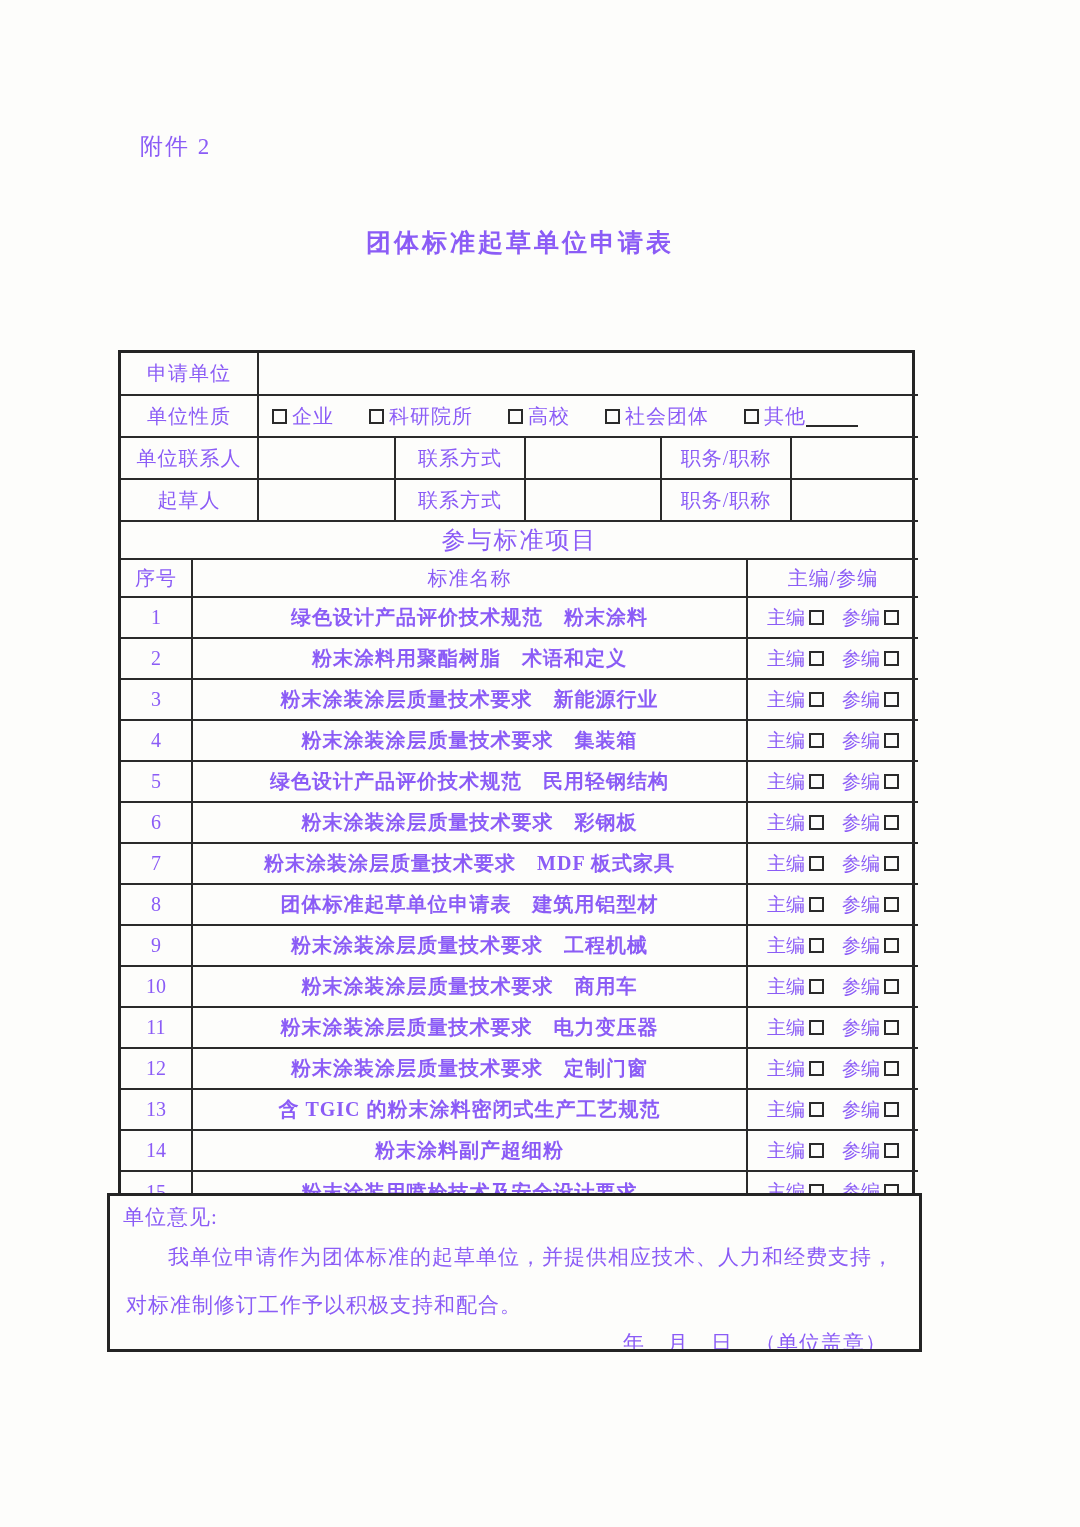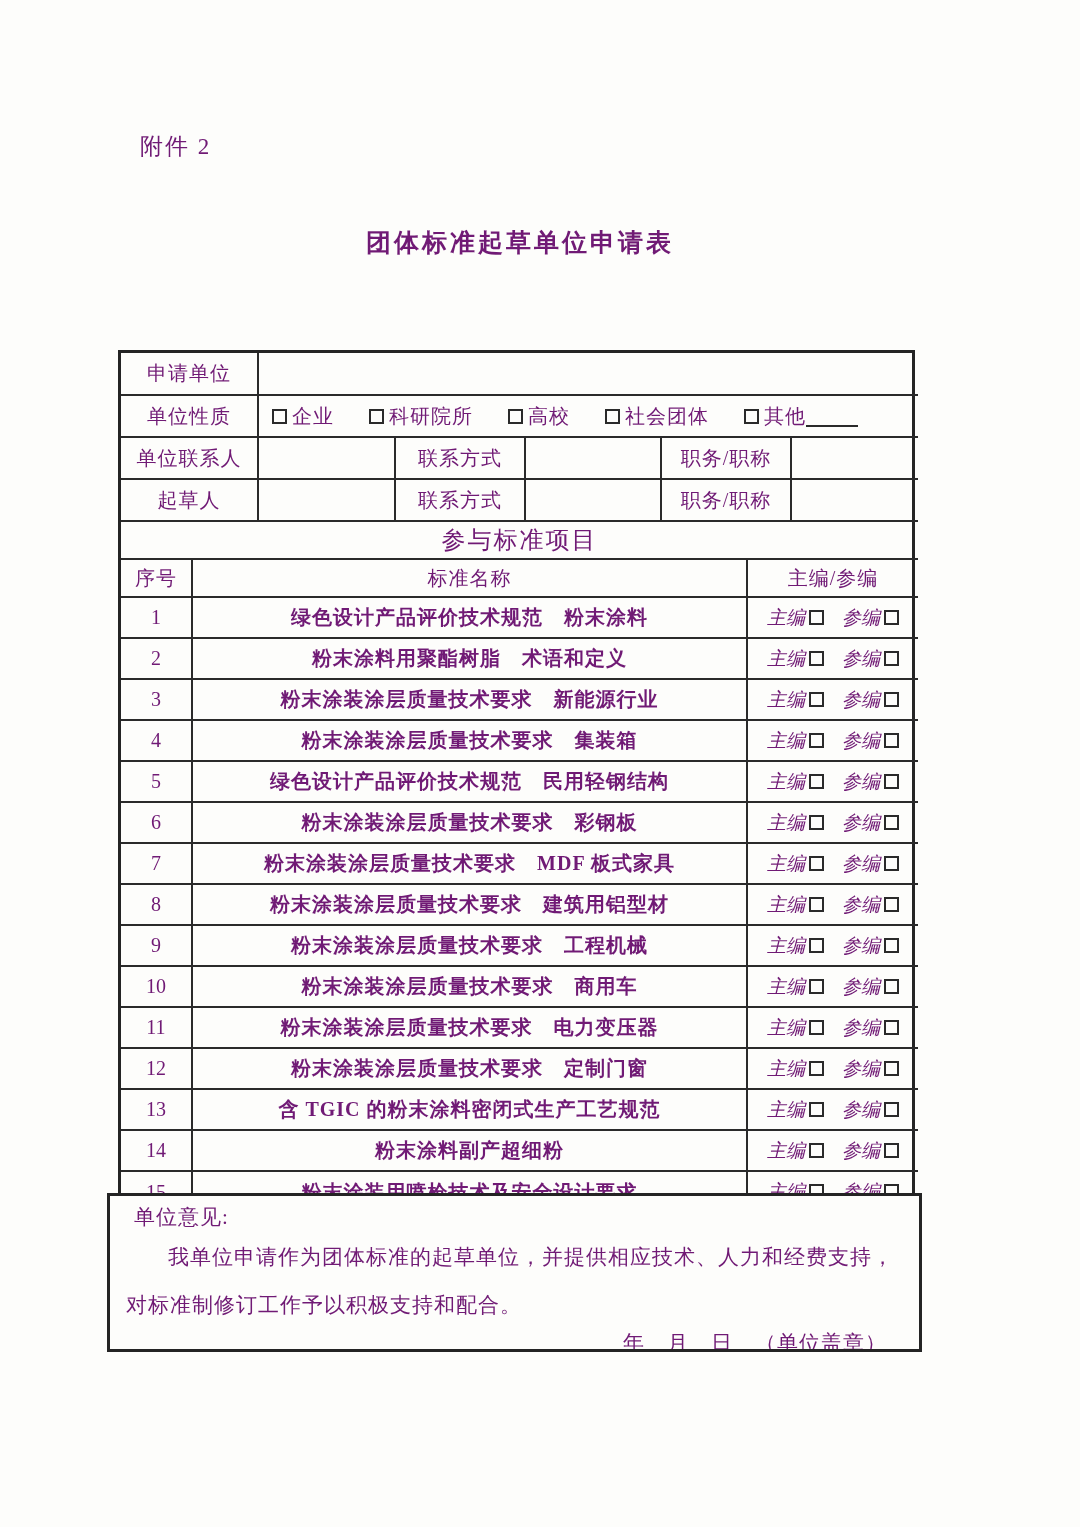--- a/index.html
+++ b/index.html
@@ -1,19 +1,19 @@
 <!DOCTYPE html>
 <html><head>
 <meta charset="utf-8">
 <style>
   * { margin:0; padding:0; box-sizing:border-box; }
   html,body { background:#e8e8e8; }
   .page {
     position:relative; width:1080px; height:1527px; margin:0 auto;
-    background:#fdfdfb; color:#701a75;
+    background:#fdfdfb; color:#8b5cf6;
     font-family:"Liberation Serif","DejaVu Serif",serif;
     overflow:hidden;
   }
   .attachment { position:absolute; left:140px; top:131px; font-size:23px; letter-spacing:2px; }
   .doc-title {
     position:absolute; top:226px; left:0; width:1040px; text-align:center;
     font-size:25px; font-weight:bold; letter-spacing:3px;
   }
   .main-box { position:absolute; left:118px; top:350px; width:797px; border:3px solid #242424; background:#fdfdfb; }
   table { width:100%; border-collapse:collapse; table-layout:fixed; }
@@ -30,27 +30,27 @@
     vertical-align:-1px; background:transparent;
   }
   .opt .cb { margin-right:5px; }
   .role-cell .cb { margin-left:4px; }
   .other-line { display:inline-block; width:52px; border-bottom:2px solid #2a2a2a; height:18px; vertical-align:-4px; }
   .section-cell { height:37px; font-size:24px; letter-spacing:2px; }
   .head-row td { height:38px; }
   .std-row td { height:41px; }
   .name-cell { letter-spacing:1px;font-weight:bold; }
   .role-cell { font-size:19px; letter-spacing:0; }
-  .role-group { margin:16px 9px; white-space:nowrap;font-style:italic; }
+  .role-group { margin:16px 9px; white-space:nowrap; }
   .num-cell { font-size:20px; letter-spacing:0; }
   .opinion-box {
     position:absolute; left:107px; top:1193px; width:815px; height:159px;
     border:3px solid #242424; background:#fdfdfb; overflow:hidden;
   }
-  .opinion-label { padding:7px 0 0 13px; font-size:21px; letter-spacing:1px;margin-left:11px; }
+  .opinion-label { padding:7px 0 0 13px; font-size:21px; letter-spacing:1px; }
   .opinion-body { margin-top:2px; padding:0 14px 0 16px; text-indent:2em; font-size:21px; line-height:48px; letter-spacing:1px; }
   .signature { text-align:right; padding-right:32px; font-size:21px; letter-spacing:1px; }
 </style>
 </head>
 <body>
 
 <div class="page">
 
   <div class="attachment">附件 2</div>
   <div class="doc-title">团体标准起草单位申请表</div>
@@ -145,21 +145,21 @@
         <td class="name-cell">粉末涂装涂层质量技术要求　彩钢板</td>
         <td class="role-cell"><span class="role-group"><span>主编</span><span class="cb"></span></span><span class="role-group"><span>参编</span><span class="cb"></span></span></td>
       </tr>
       <tr class="std-row">
         <td class="num-cell">7</td>
         <td class="name-cell">粉末涂装涂层质量技术要求　MDF 板式家具</td>
         <td class="role-cell"><span class="role-group"><span>主编</span><span class="cb"></span></span><span class="role-group"><span>参编</span><span class="cb"></span></span></td>
       </tr>
       <tr class="std-row">
         <td class="num-cell">8</td>
-        <td class="name-cell">粉末涂装涂层质量技术要求　建筑用铝型材</td>
+        <td class="name-cell">团体标准起草单位申请表　建筑用铝型材</td>
         <td class="role-cell"><span class="role-group"><span>主编</span><span class="cb"></span></span><span class="role-group"><span>参编</span><span class="cb"></span></span></td>
       </tr>
       <tr class="std-row">
         <td class="num-cell">9</td>
         <td class="name-cell">粉末涂装涂层质量技术要求　工程机械</td>
         <td class="role-cell"><span class="role-group"><span>主编</span><span class="cb"></span></span><span class="role-group"><span>参编</span><span class="cb"></span></span></td>
       </tr>
       <tr class="std-row">
         <td class="num-cell">10</td>
         <td class="name-cell">粉末涂装涂层质量技术要求　商用车</td>

